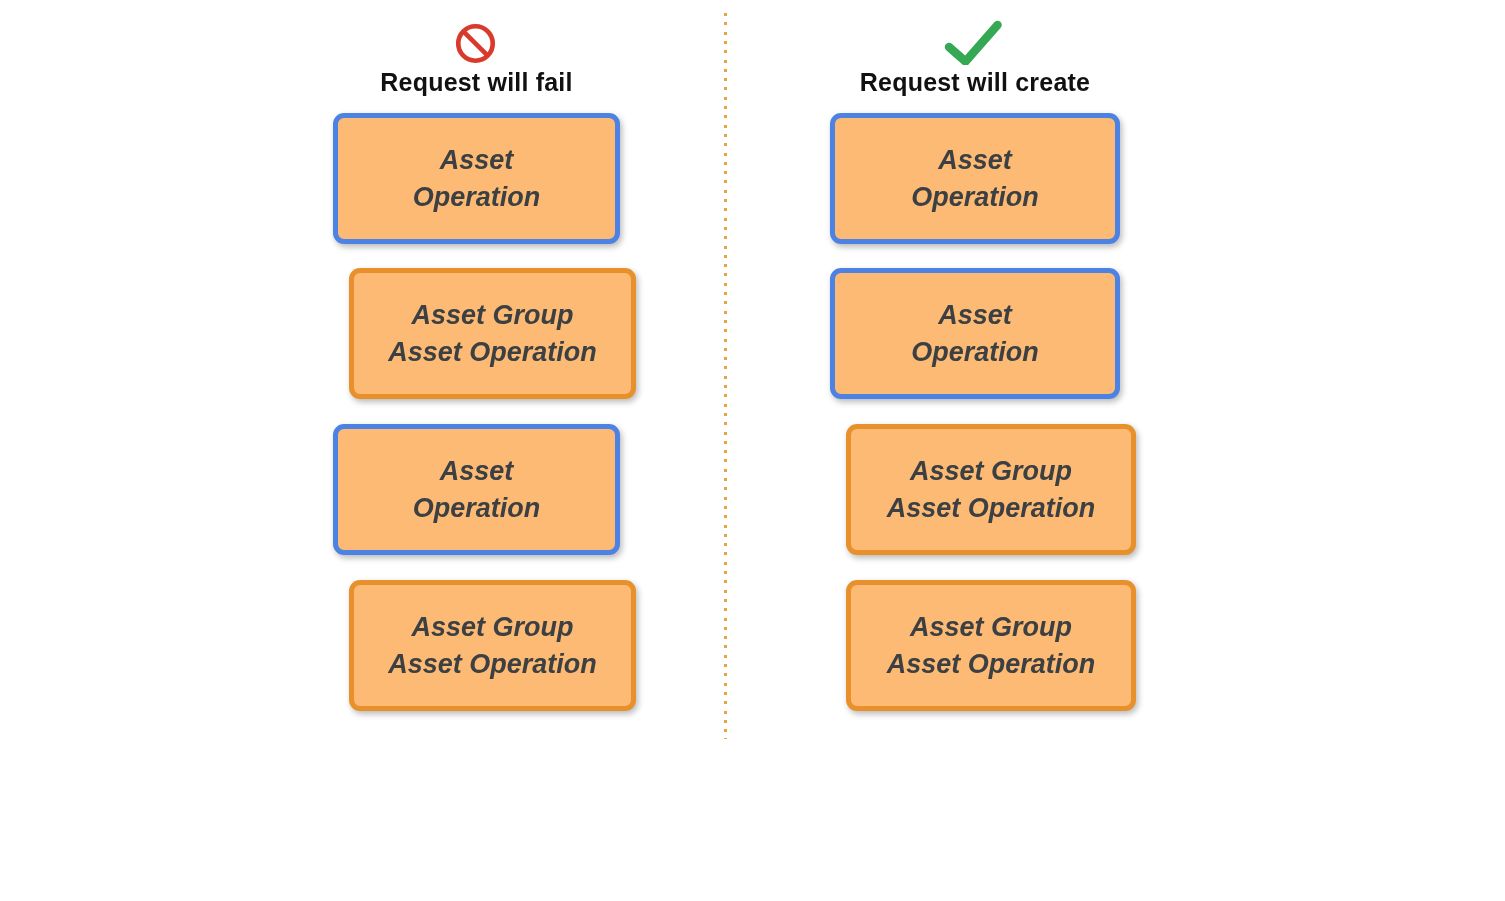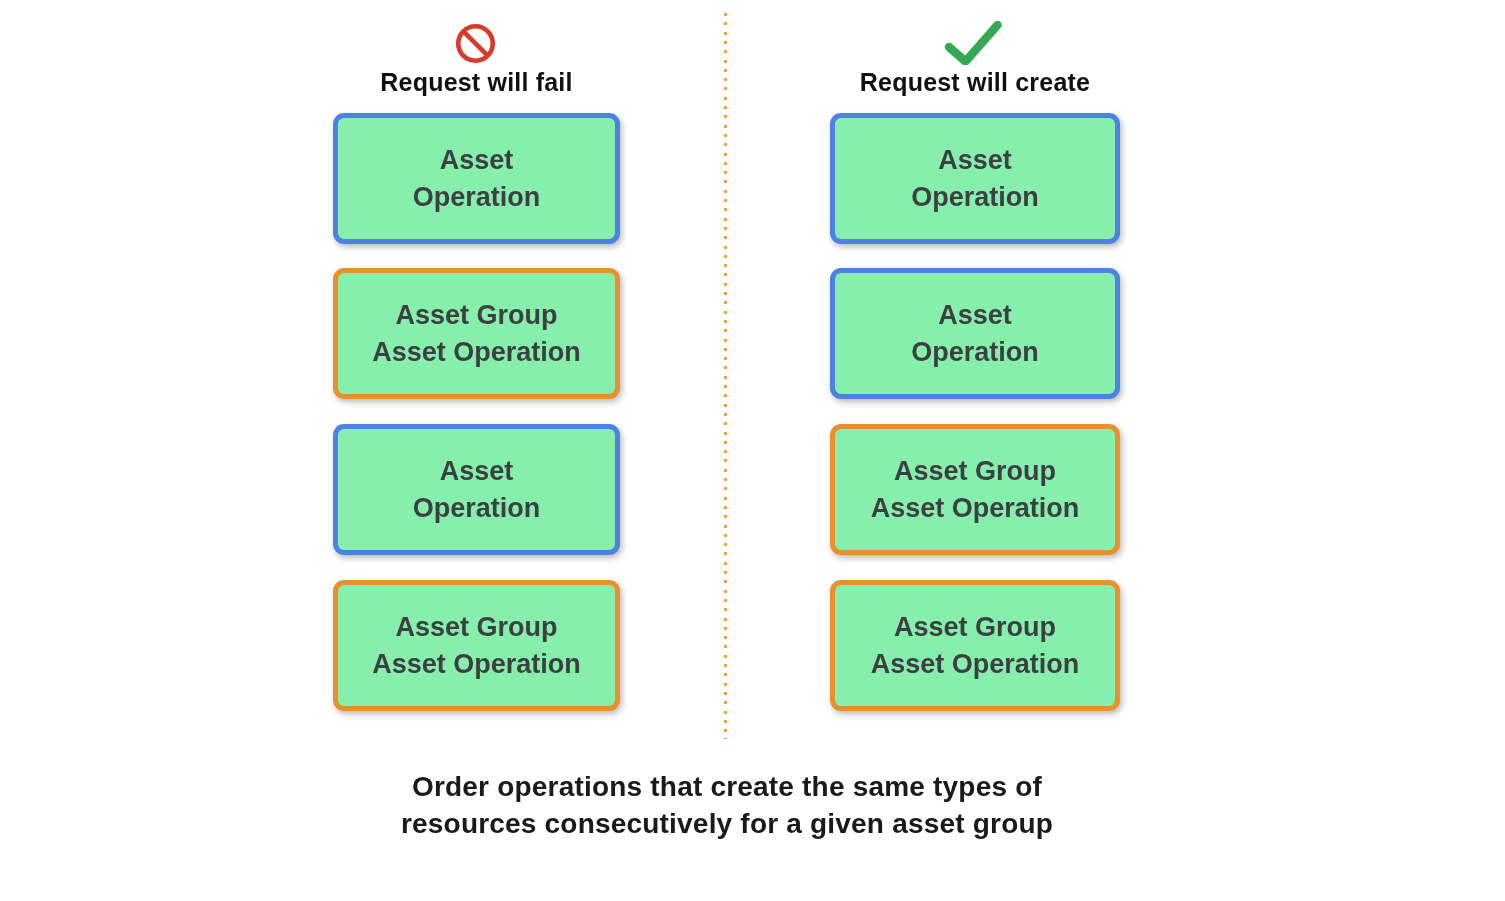--- a/index.html
+++ b/index.html
@@ -32,39 +32,40 @@
   .header-icon { position: absolute; }
   .fail-icon    { left: 455px; top: 23px; width: 41px; height: 41px; }
   .succeed-icon { left: 944px; top: 20px; width: 58px; height: 45px; }
 
   
   .op-box {
     position: absolute;
     width: 287px;
     height: 131px;
     box-sizing: border-box;
-    background: #86efac;
+    background: #fdba74;
     border-radius: 11px;
     border: 5px solid transparent;
     box-shadow: 2px 3px 6px rgba(0,0,0,0.28);
     display: flex;
     flex-direction: column;
     align-items: center;
     justify-content: center;
     text-align: center;
+    font-style: italic;
   }
   .op-box .box-line {
     font-size: 27px;
     font-weight: bold;
     color: #3C4043;
     line-height: 37px;
     white-space: nowrap;
   }
   .blue   { border-color: #4C82E4; }
-  .orange { border-color: #E8912C; }
+  .orange { border-color: #E8912C; margin-left: 16px; }
 
   .col-left  { left: 333px; }
   .col-right { left: 830px; width: 290px; }
 
   .row1 { top: 113px; }
   .row2 { top: 268px; }
   .row3 { top: 424px; }
   .row4 { top: 580px; }
 
   
@@ -140,18 +141,14 @@
   </div>
   <div class="op-box orange col-right row3">
     <div class="box-line">Asset Group</div>
     <div class="box-line">Asset Operation</div>
   </div>
   <div class="op-box orange col-right row4">
     <div class="box-line">Asset Group</div>
     <div class="box-line">Asset Operation</div>
   </div>
 
-  <div class="caption">
-    <div>Order operations that create the same types of</div>
-    <div>resources consecutively for a given asset group</div>
-  </div>
 
 </div>
 
 </body></html>

